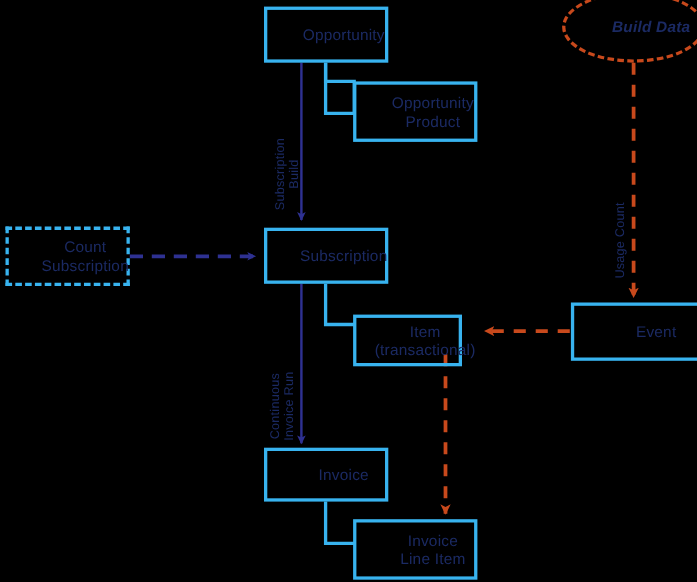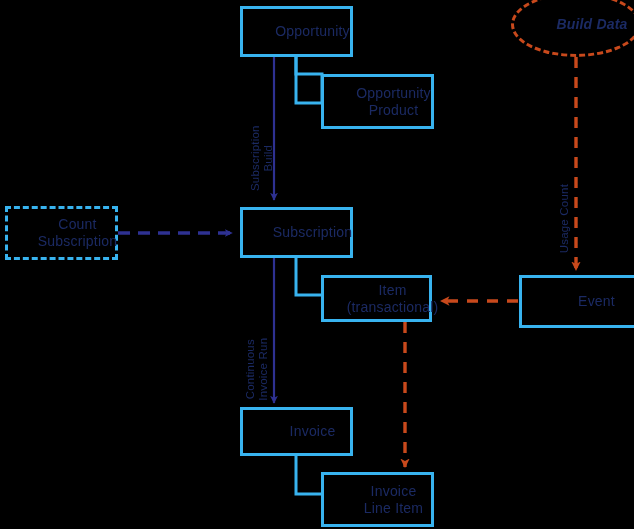--- a/index.html
+++ b/index.html
@@ -113,21 +113,21 @@
 
   <div class="node box-dashed" style="left:5px; top:206px; width:113px; height:54px;">
     <span class="label">Count
 Subscription</span>
   </div>
 
   <div class="node box" style="left:240px; top:207px; width:113px; height:51px;">
     <span class="label">Subscription</span>
   </div>
 
-  <div class="node box" style="left:321px; top:275px; width:111px; height:47px;">
+  <div class="node box" style="left:321px; top:286px; width:99px; height:47px;">
     <span class="label">Item
 (transactional)</span>
   </div>
 
   <div class="node box" style="left:519px; top:275px; width:123px; height:53px;">
     <span class="label">Event</span>
   </div>
 
   <div class="node box" style="left:240px; top:407px; width:113px; height:49px;">
     <span class="label">Invoice</span>

